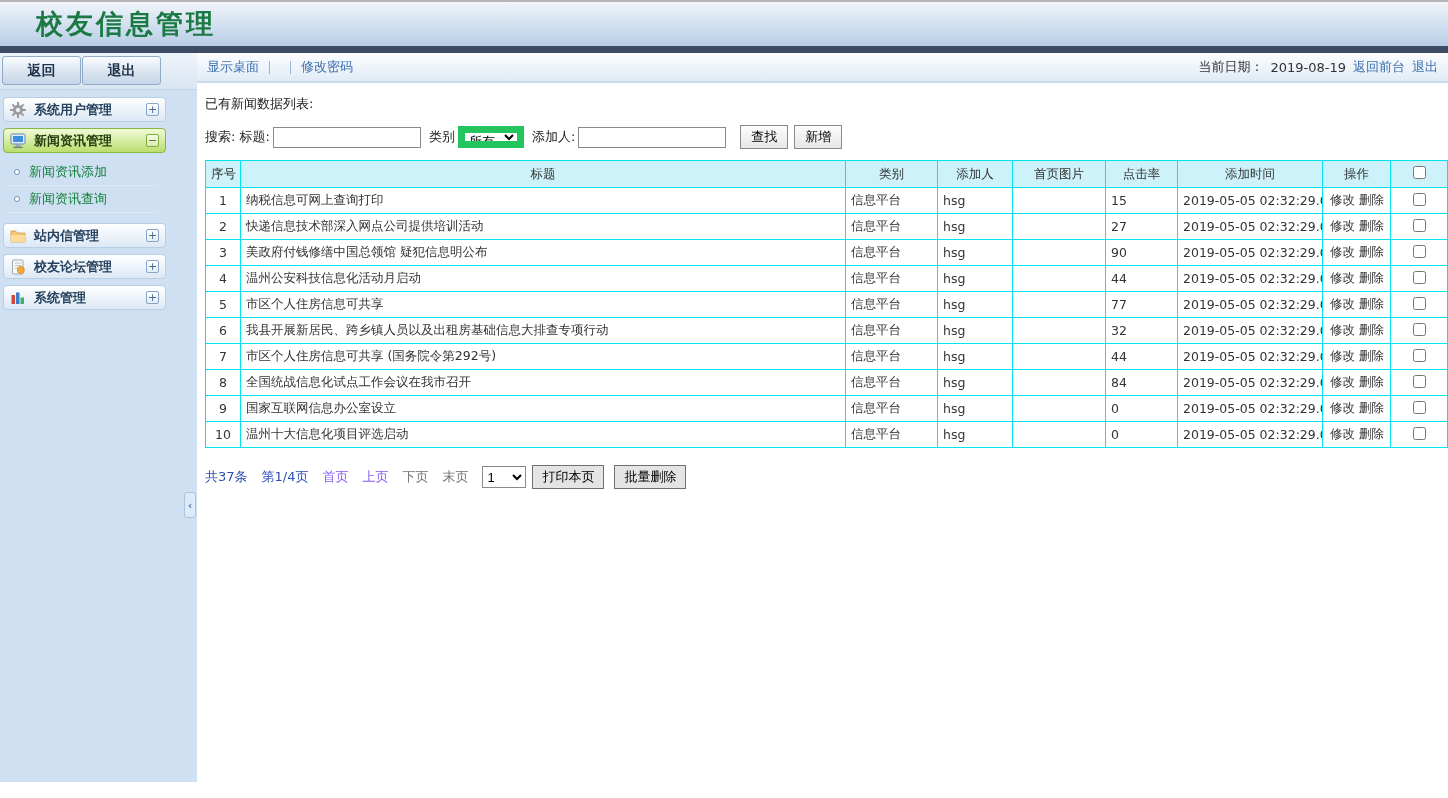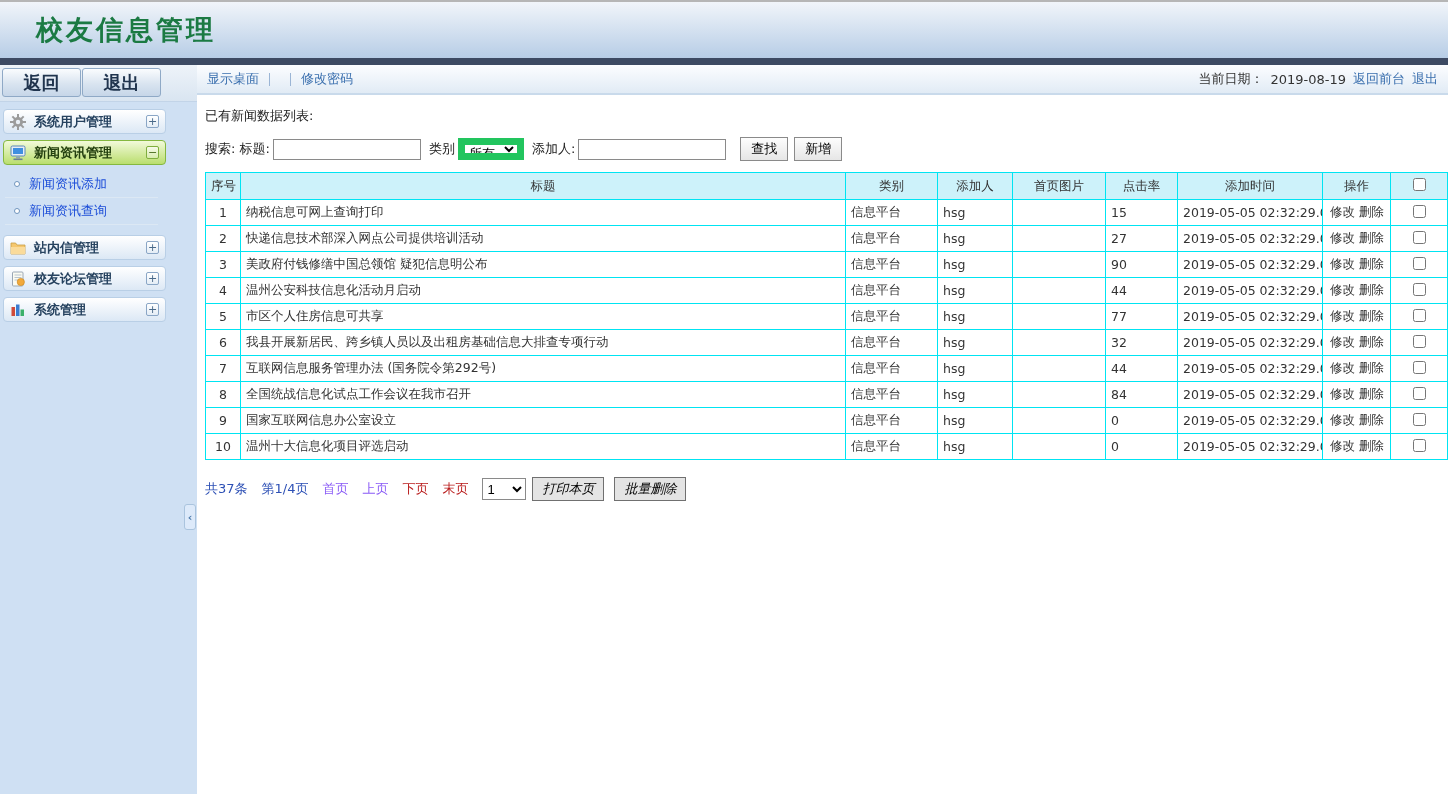--- a/index.html
+++ b/index.html
@@ -1,44 +1,44 @@
 <!DOCTYPE html>
 <html><head>
 <meta charset="utf-8">
 <style>
   * { margin:0; padding:0; box-sizing:border-box; }
   html,body { width:1448px; height:798px; overflow:hidden; background:#fff;
     font-family:"DejaVu Sans","Liberation Sans",sans-serif; }
 
   .top-gray { height:2px; background:#b6b6b6; }
-  .app-header { height:56px; background:linear-gradient(#f1f5fa,#b7cde6); display:flex; align-items:center; }
+  .app-header { height:44px; background:linear-gradient(#f1f5fa,#b7cde6); display:flex; align-items:center; }
   .app-title { margin-left:36px; font-family:"DejaVu Serif","Liberation Serif",serif;
     font-size:27px; font-weight:bold; color:#1b7a43; letter-spacing:3px; }
   .navy-bar { height:7px; background:#3d4a63; }
 
   .layout { display:flex; height:729px; }
 
   
   .sidebar { width:197px; flex-shrink:0; background:#cfe0f3; position:relative; }
   .side-buttons { display:flex; gap:1px; padding:3px 36px 4px 2px; background:linear-gradient(#eef3f9,#d9e5f1); border-bottom:1px solid #c2d4e8; }
-  .side-btn { flex:1; height:29px; font-weight:bold; font-size:18px; color:#20344e; cursor:pointer;
+  .side-btn { flex:1; height:29px; font-weight:bold; font-size:14px; color:#20344e; cursor:pointer;
     background:linear-gradient(#fafcfe,#d9e4f0 55%,#c6d6e8); border:1px solid #8fa9c6; border-radius:3px;
     font-family:"DejaVu Sans","Liberation Sans",sans-serif; }
   .menu { width:166px; padding:7px 0 4px 3px; }
   .menu-item { display:flex; align-items:center; height:25px; margin-bottom:6px; padding:0 6px; cursor:pointer;
     background:linear-gradient(#ffffff,#dce8f5); border:1px solid #b9cfe6; border-radius:4px; }
   .menu-item.selected { background:linear-gradient(#f2fada,#bade6e); border-color:#85b83f; }
   .mi-icon { width:17px; height:16px; margin-right:7px; flex-shrink:0; }
   .menu-label { flex:1; font-size:13px; font-weight:bold; color:#26425f; }
   .menu-item.selected .menu-label { color:#24400f; }
   .pm { width:13px; height:13px; border:1px solid #8aa6c6; border-radius:2px; background:linear-gradient(#ffffff,#e4edf6);
     font-size:11px; line-height:11px; text-align:center; color:#4a6a8a; cursor:pointer; }
   .menu-item.selected .pm { border-color:#7fae3e; color:#4c7021; background:linear-gradient(#f6fbe9,#d8ecae); }
   .submenu { margin:0 8px 10px 2px; }
-  .submenu-item { display:flex; align-items:center; height:27px; padding-left:9px; font-size:13px; color:#1d4ed8;
+  .submenu-item { display:flex; align-items:center; height:27px; padding-left:9px; font-size:13px; color:#15803d;
     border-bottom:1px solid #dce8f4; cursor:pointer; }
   .bullet { width:6px; height:6px; border:1px solid #6f94bd; border-radius:50%; background:#fff; margin-right:9px; flex-shrink:0; }
   .collapse-btn { position:absolute; right:1px; top:439px; width:12px; height:26px; cursor:pointer;
     background:#ddeafa; border:1px solid #aac4de; border-radius:3px; color:#4a78a8; font-size:11px; font-weight:bold;
     display:flex; align-items:center; justify-content:center; }
 
   
   .content { flex:1; display:flex; flex-direction:column; background:#fff; min-width:0; }
   .toolbar { height:30px; flex-shrink:0; background:linear-gradient(#fcfdff,#e1ebf5); border-bottom:2px solid #c9daeb;
     display:flex; align-items:center; padding:0 10px; font-size:13px; }
@@ -60,24 +60,24 @@
   .news th, .news td { border:1px solid #00e4f2; font-size:12.5px; padding:0 5px; height:26px;
     overflow:hidden; white-space:nowrap; color:#333; }
   .news thead th { background:#cdf2fa; font-weight:normal; text-align:center; height:27px; }
   .center { text-align:center !important; }
   a.action { color:#333; cursor:pointer; margin:8px 2px; text-decoration:none; }
 
   .pagination { margin-top:17px; display:flex; align-items:center; font-size:13px; }
   .pagination > * { margin-right:14px; }
   .pg-info { color:#2d50b5; }
   .pg-link { color:#8b5cf6; cursor:pointer; }
-  .pg-link.warm { color:#b91c1c;text-align:center; }
+  .pg-link.warm { color:#737373;text-align:center; }
   select.page { height:22px; width:44px; border:1px solid #8a8a8a; background:#fff; font-size:13px; }
   button.pg-btn { padding:2px 9px; font-size:13px; cursor:pointer; border:1px solid #707070; background:#e4e4e4;
-    font-family:"DejaVu Sans","Liberation Sans",sans-serif;font-style:italic; }
+    font-family:"DejaVu Sans","Liberation Sans",sans-serif; }
 </style>
 </head>
 <body>
 
 <div class="top-gray"></div>
 
 <div class="app-header">
   <div class="app-title">校友信息管理</div>
 </div>
 <div class="navy-bar"></div>
@@ -325,21 +325,21 @@
     <td class="center">
       <a class="action">修改</a><a class="action">删除</a>
     </td>
     <td class="center">
       <input type="checkbox" style="">
     </td>
   </tr>
 
   <tr>
     <td class="center">7</td>
-    <td>互联网信息服务管理办法 (国务院令第292号)</td>
+    <td>市区个人住房信息可共享 (国务院令第292号)</td>
     <td>信息平台</td>
     <td>hsg</td>
     <td></td>
     <td>44</td>
     <td class="center">2019-05-05 02:32:29.0</td>
     <td class="center">
       <a class="action">修改</a><a class="action">删除</a>
     </td>
     <td class="center">
       <input type="checkbox" style="">

